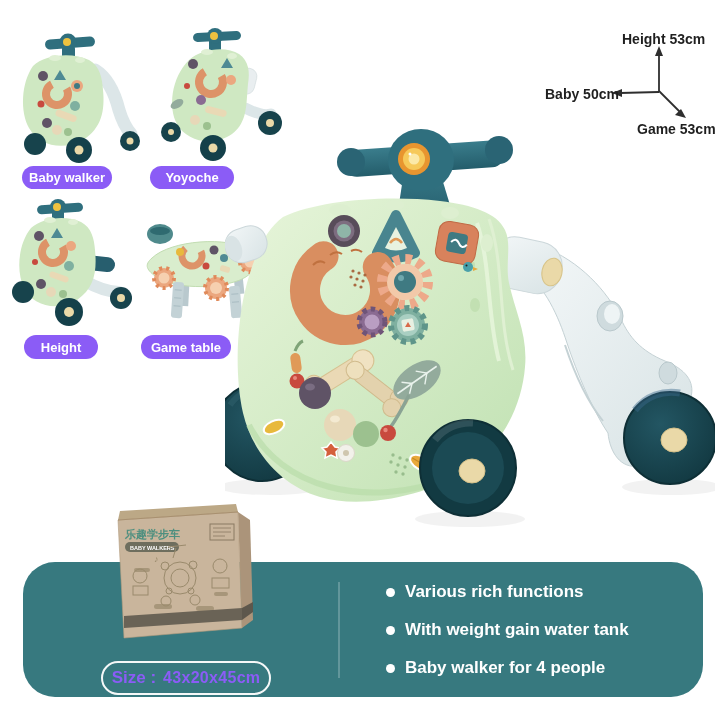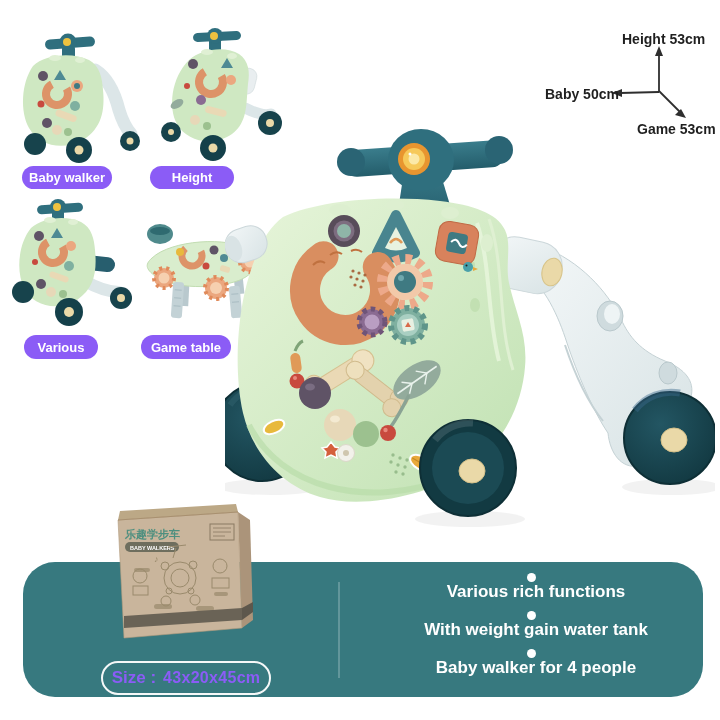--- a/index.html
+++ b/index.html
@@ -24,21 +24,21 @@
     position:absolute;left:23px;top:562px;width:680px;height:135px;
     background:#37797f;border-radius:32px;
   }
   .panel-divider{
     position:absolute;left:338px;top:582px;width:2px;height:96px;
     background:rgba(255,255,255,0.22);
   }
   .features{
     position:absolute;left:386px;top:573px;width:300px;
   }
-  .feature-row{display:flex;align-items:center;height:38px;flex-direction:column;}
+  .feature-row{display:flex;align-items:center;height:38px;}
   .feature-dot{width:9px;height:9px;border-radius:50%;background:#ffffff;margin-right:10px;flex:0 0 auto;}
   .feature-text{color:#ffffff;font-weight:bold;font-size:17px;white-space:nowrap;}
 
   
   .size-pill{
     position:absolute;left:101px;top:661px;width:166px;height:30px;
     border:2px solid rgba(255,255,255,0.95);border-radius:999px;
     display:flex;align-items:center;justify-content:center;gap:7px;color:#8b5cf6;
   }
   .size-label{font-weight:bold;font-size:17px;}
@@ -189,22 +189,22 @@
         <line x1="38" y1="88" x2="45" y2="88" stroke="#a9bcc2"></line>
       </g>
     <g transform="rotate(-5 99 84)">
         <rect x="94" y="68" width="11" height="32" rx="3" fill="#c3d2d6"></rect>
         <line x1="96" y1="76" x2="103" y2="76" stroke="#a9bcc2"></line>
         <line x1="96" y1="84" x2="103" y2="84" stroke="#a9bcc2"></line>
       </g>
   </svg>
 
   <div class="pill" style="left:22px;top:166px;width:90px;height:23px;">Baby walker</div>
-  <div class="pill" style="left:150px;top:166px;width:84px;height:23px;">Height</div>
-  <div class="pill" style="left:24px;top:335px;width:74px;height:24px;">Various</div>
+  <div class="pill" style="left:150px;top:166px;width:84px;height:23px;">Yoyoche</div>
+  <div class="pill" style="left:24px;top:335px;width:74px;height:24px;">Height</div>
   <div class="pill" style="left:141px;top:335px;width:90px;height:24px;">Game table</div>
 
   <svg class="abs" style="left:600px;top:38px;" width="100" height="90" viewBox="0 0 100 90">
     <line x1="59" y1="53" x2="59" y2="16" stroke="#2e2e2e" stroke-width="1.8"></line>
     <polygon points="59,8 55,18 63,18" fill="#2e2e2e"></polygon>
     <line x1="59" y1="54" x2="20" y2="55" stroke="#2e2e2e" stroke-width="1.8"></line>
     <polygon points="12,55 22,51 22,59" fill="#2e2e2e"></polygon>
     <line x1="59" y1="53" x2="80" y2="74" stroke="#2e2e2e" stroke-width="1.8"></line>
     <polygon points="86,80 75,77 81,71" fill="#2e2e2e"></polygon>
   </svg>

